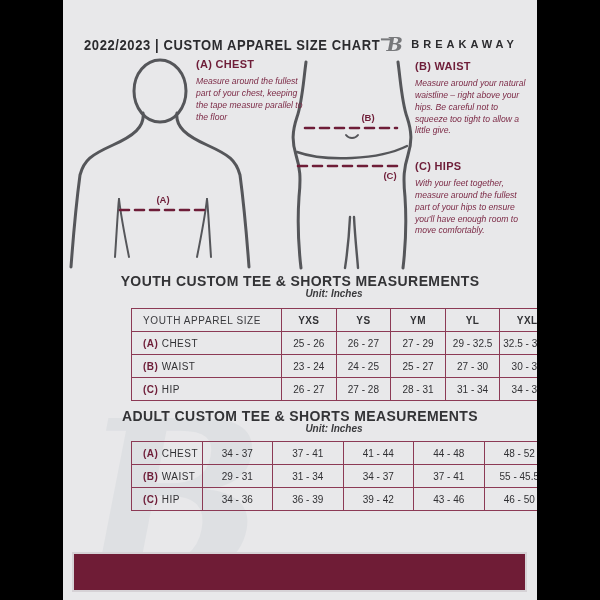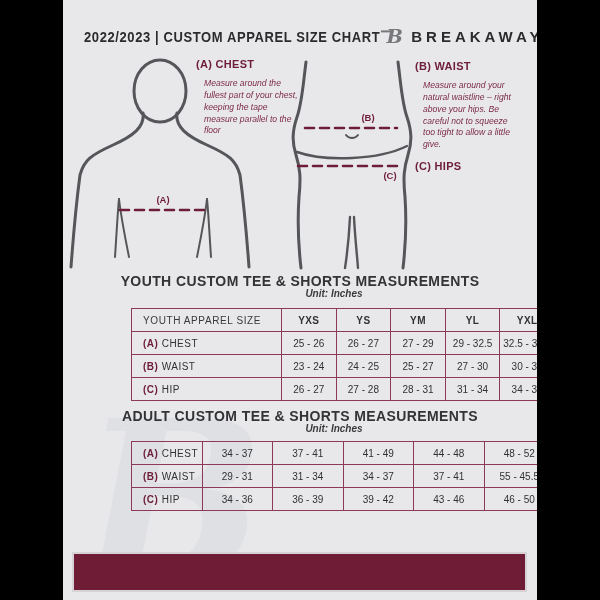--- a/index.html
+++ b/index.html
@@ -5,30 +5,30 @@
   html,body{margin:0;padding:0;}
   .stage{
     position:relative;width:600px;height:600px;background:#000;
     font-family:"Liberation Sans",sans-serif;overflow:hidden;
   }
   .doc{
     position:absolute;left:63px;top:0;width:474px;height:600px;
     background:#e8e8ea;overflow:hidden;
   }
   
-  .header{position:absolute;left:21px;top:24px;width:432px;display:flex;justify-content:space-between;align-items:center;z-index:3;}
+  .header{position:absolute;left:21px;top:32px;width:432px;display:flex;justify-content:space-between;align-items:center;z-index:3;}
   .hdr-title{font-size:13px;font-weight:700;color:#2b2b2e;letter-spacing:0.6px;white-space:nowrap;transform:scaleY(1.12);transform-origin:left center;}
   .brand{display:flex;align-items:center;gap:7px;}
-  .brand-name{font-size:15px;font-weight:700;color:#2b2b2e;letter-spacing:4px;}
+  .brand-name{font-size:11px;font-weight:700;color:#2b2b2e;letter-spacing:4px;}
   
   .diagram{position:absolute;left:0;top:55px;z-index:1;}
   
   .instr{position:absolute;z-index:2;}
   .instr h3{margin:0 0 6px 0;font-size:11px;font-weight:700;color:#6e1d38;letter-spacing:0.3px;}
-  .instr p{margin:8px;font-size:8.6px;font-style:italic;font-weight:500;color:#7c2a46;line-height:1.38;}
+  .instr p{margin:0;font-size:8.6px;font-style:italic;font-weight:500;color:#7c2a46;line-height:1.38;}
   .instr-chest{left:133px;top:58px;width:110px;}
   .instr-waist{left:352px;top:60px;width:112px;}
   .instr-hips{left:352px;top:160px;width:112px;}
   
   .sec-title{position:absolute;left:0;width:474px;text-align:center;font-size:14px;font-weight:700;color:#333336;letter-spacing:0.4px;z-index:2;}
   .sec-unit{position:absolute;left:0;width:542px;text-align:center;font-size:10px;font-style:italic;font-weight:700;color:#3a3a3d;z-index:2;}
   
   table.size{position:absolute;left:27px;width:424px;border-collapse:collapse;z-index:2;table-layout:fixed;background:transparent;margin-left:41px;}
   table.size td,table.size th{border:1px solid #8c3a55;height:22px;font-size:10px;color:#313134;padding:0;}
   table.size .col-label{width:138px;text-align:left;padding-left:11px;font-weight:400;letter-spacing:0.6px;color:#39393d;}
@@ -96,20 +96,21 @@
     <div class="instr instr-chest">
       <h3>(A) CHEST</h3>
       <p>Measure around the fullest part of your chest, keeping the tape measure parallel to the floor</p>
     </div>
     <div class="instr instr-waist">
       <h3>(B) WAIST</h3>
       <p>Measure around your natural waistline – right above your hips. Be careful not to squeeze too tight to allow a little give.</p>
     </div>
     <div class="instr instr-hips">
       <h3>(C) HIPS</h3>
+      <p>With your feet together, measure around the fullest part of your hips to ensure you'll have enough room to move comfortably.</p>
     </div>
 
     <div class="sec-title" style="top:273px">YOUTH CUSTOM TEE &amp; SHORTS MEASUREMENTS</div>
     <div class="sec-unit" style="top:288px">Unit: Inches</div>
     <table class="size" style="top:308px">
       <tbody>
           <tr>
         <th class="col-label">YOUTH APPAREL SIZE</th>
         <th class="size-h">YXS</th>
         <th class="size-h">YS</th>
@@ -145,21 +146,21 @@
       </table>
 
     <div class="sec-title" style="top:408px">ADULT CUSTOM TEE &amp; SHORTS MEASUREMENTS</div>
     <div class="sec-unit" style="top:423px">Unit: Inches</div>
     <table class="size" style="top:441px">
       <tbody>
       <tr>
         <td class="rowlab"><span class="rk">(A)</span> <span class="rl">CHEST</span></td>
         <td class="val">34 - 37</td>
         <td class="val">37 - 41</td>
-        <td class="val">41 - 49</td>
+        <td class="val">41 - 44</td>
         <td class="val">44 - 48</td>
         <td class="val">48 - 52</td>
       </tr>
       <tr>
         <td class="rowlab"><span class="rk">(B)</span> <span class="rl">WAIST</span></td>
         <td class="val">29 - 31</td>
         <td class="val">31 - 34</td>
         <td class="val">34 - 37</td>
         <td class="val">37 - 41</td>
         <td class="val">55 - 45.5</td>

